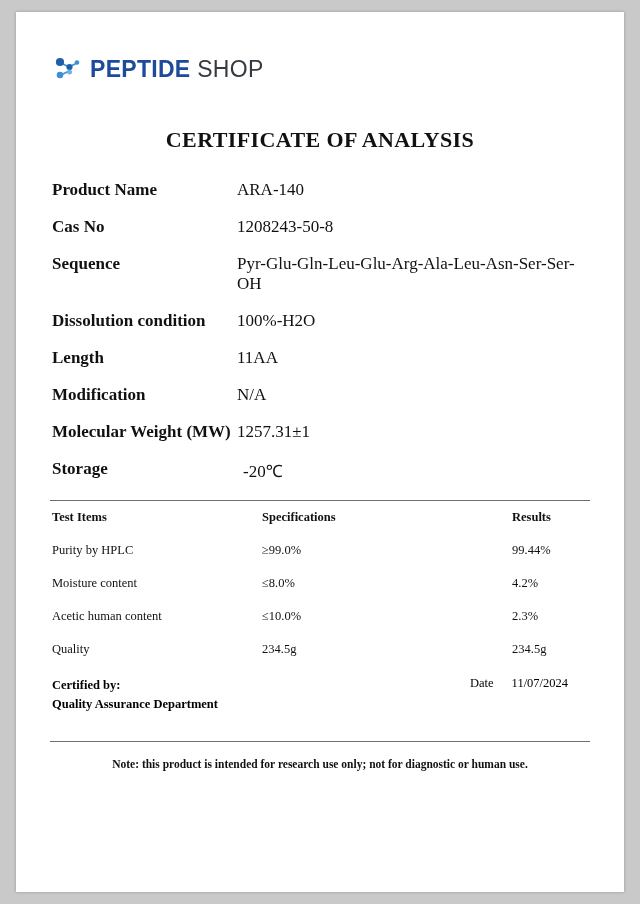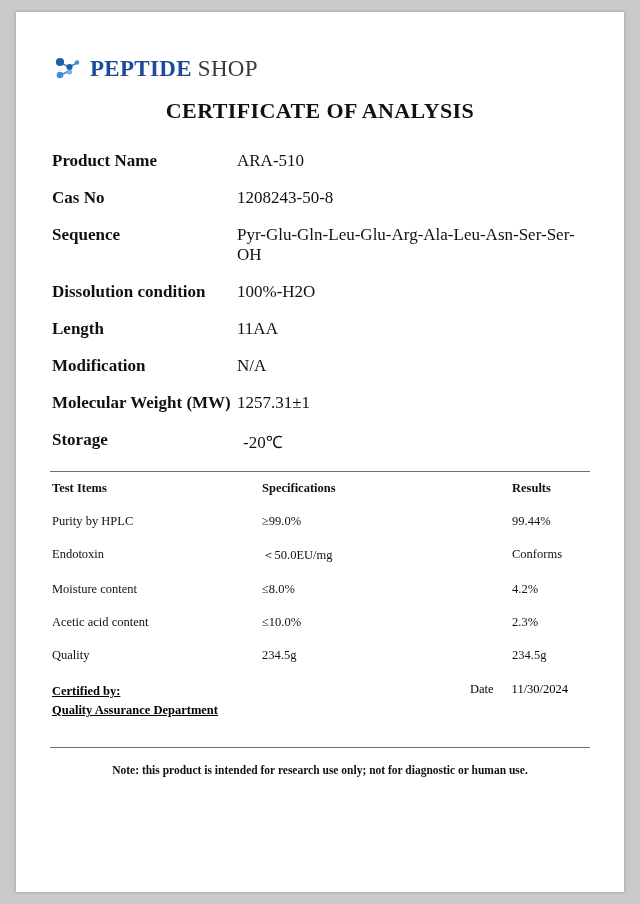--- a/index.html
+++ b/index.html
@@ -31,41 +31,41 @@
     padding-top: 42px;
     padding-left: 2px;
   }
   .logo-mark {
     width: 30px;
     height: 30px;
     margin-right: 8px;
     flex: none;
   }
   .logo-text {
-    font-family: Liberation Serif, serif;
+    font-family: Liberation Sans, sans-serif;
     font-size: 23px;
     letter-spacing: 0.3px;
     white-space: nowrap;
   }
   .logo-text .b1 {
     color: #1c4b9c;
     font-weight: bold;
   }
   .logo-text .b2 {
     color: #333a40;
     font-weight: normal;
   }
 
   
   .doc-title {
     text-align: center;
     font-size: 22px;
     font-weight: bold;
     letter-spacing: 0.4px;
-    margin-top: 14px;
+    margin-top: 43px;
     margin-bottom: 18px;
     color: #111;
   }
 
   
   .info {
     width: 100%;
     border-collapse: collapse;
     font-size: 17px;
     color: #111;
@@ -110,21 +110,20 @@
     align-items: flex-start;
     font-size: 12.5px;
     margin-top: 10px;
     padding-left: 2px;
   }
   .certified .left {
     font-weight: bold;
     line-height: 1.55;
     flex: none;
     width: 418px;
-    text-decoration: underline;
   }
   .certified .date-label {
     font-weight: normal;
     margin-right: 18px;
   }
   .certified .date-value {
     font-weight: normal;
   }
 
   .rule2 {
@@ -164,21 +163,21 @@
       <span class="b1">PEPTIDE</span><span class="b2"> SHOP</span>
     </span>
   </div>
 
   <div class="doc-title">CERTIFICATE OF ANALYSIS</div>
 
   <table class="info">
     <tbody>
       <tr>
         <td class="k">Product Name</td>
-        <td class="v">ARA-510</td>
+        <td class="v">ARA-140</td>
       </tr>
       <tr>
         <td class="k">Cas No</td>
         <td class="v">1208243-50-8</td>
       </tr>
       <tr>
         <td class="k">Sequence</td>
         <td class="v">Pyr-Glu-Gln-Leu-Glu-Arg-Ala-Leu-Asn-Ser-Ser-OH</td>
       </tr>
       <tr>
@@ -212,48 +211,43 @@
         <td class="c1">Test Items</td>
         <td class="c2">Specifications</td>
         <td class="c3">Results</td>
       </tr>
       <tr>
         <td class="c1">Purity by HPLC</td>
         <td class="c2">≥99.0%</td>
         <td class="c3">99.44%</td>
       </tr>
       <tr>
-        <td class="c1">Endotoxin</td>
-        <td class="c2">＜50.0EU/mg</td>
-        <td class="c3">Conforms</td>
-      </tr>
-      <tr>
         <td class="c1">Moisture content</td>
         <td class="c2">≤8.0%</td>
         <td class="c3">4.2%</td>
       </tr>
       <tr>
-        <td class="c1">Acetic acid content</td>
+        <td class="c1">Acetic human content</td>
         <td class="c2">≤10.0%</td>
         <td class="c3">2.3%</td>
       </tr>
       <tr>
         <td class="c1">Quality</td>
         <td class="c2">234.5g</td>
         <td class="c3">234.5g</td>
       </tr>
     </tbody>
   </table>
 
   <div class="certified">
     <div class="left">
       <div>Certified by:</div>
       <div>Quality Assurance Department</div>
     </div>
     <div class="date-label">Date</div>
-    <div class="date-value">11/30/2024</div>
+    <div class="date-value">11/07/2024</div>
   </div>
 
   <hr class="rule2">
 
   <div class="note">Note: this product is intended for research use only; not for diagnostic or human use.</div>
 
 </div>
 
 </body></html>

